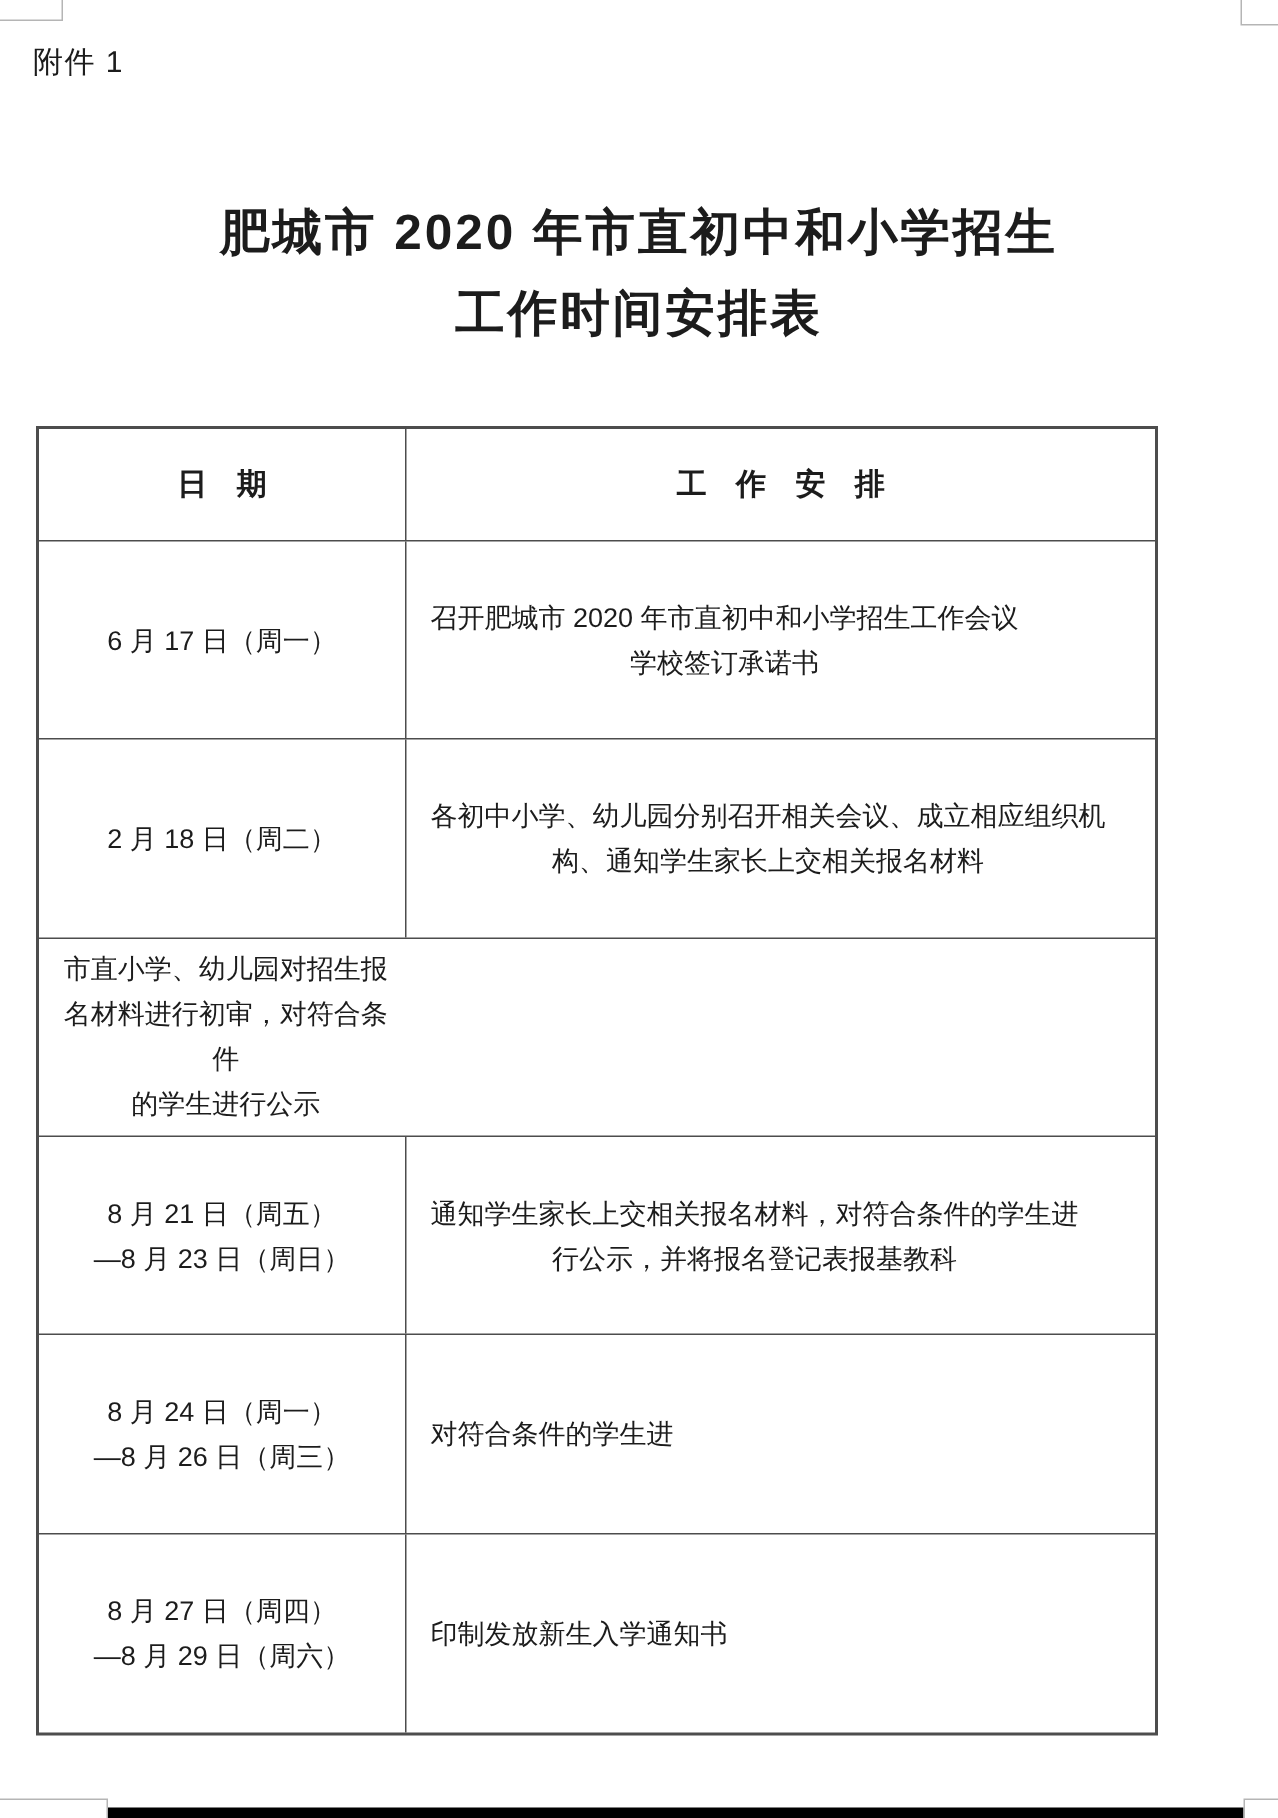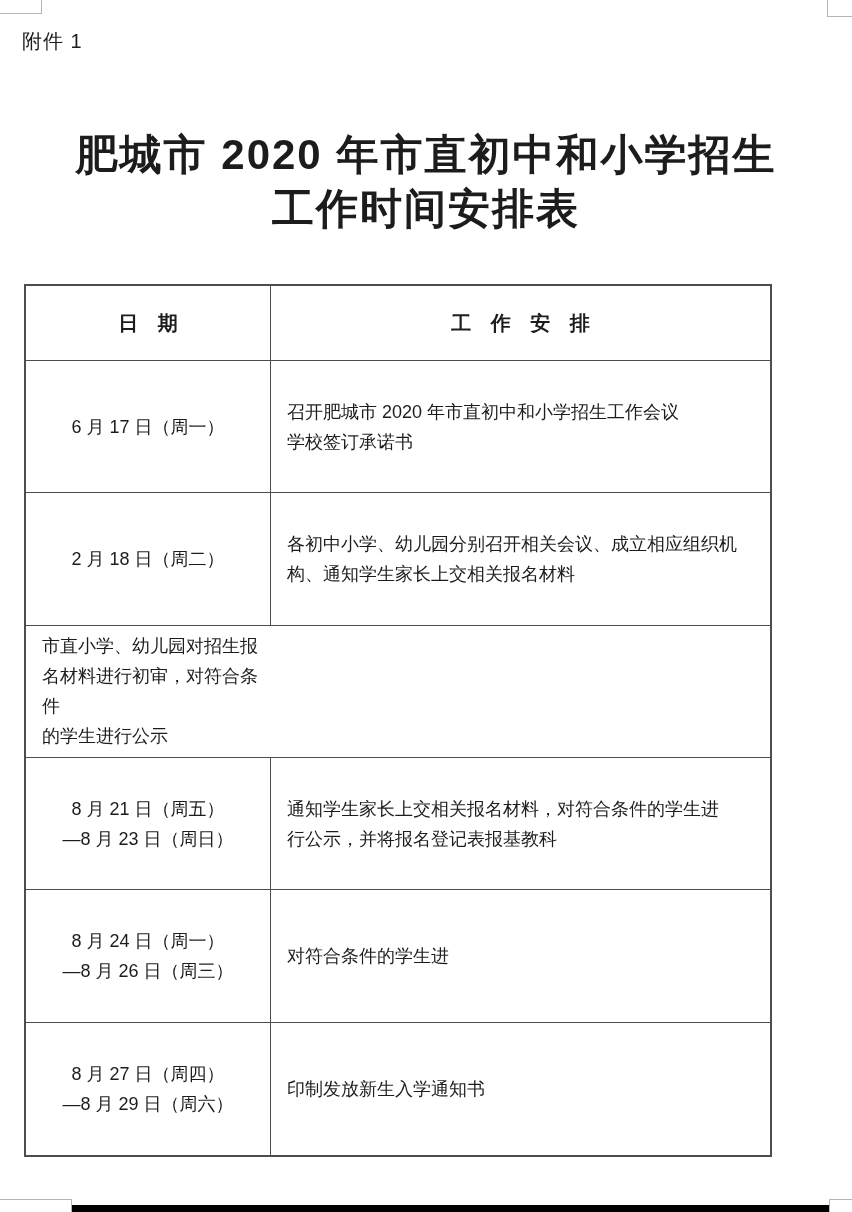--- a/index.html
+++ b/index.html
@@ -26,21 +26,21 @@
   }
 
   .attachment {
     position: absolute; left: 22px; top: 28px;
     font-size: 20px; letter-spacing: 1px;
   }
 
   .title {
     position: absolute; left: 0; top: 128px; width: 100%;
     text-align: center; font-weight: bold;
-    font-size: 42px; line-height: 54px; letter-spacing: 2px;
+    font-size: 33px; line-height: 54px; letter-spacing: 2px;
   }
   .title .title-line { display: block; }
 
   .schedule-table {
     position: absolute; left: 24px; top: 284px;
     width: 748px; height: 873px;
     border: 2px solid #4d4d4d;
     display: grid;
     grid-template-rows: 75px repeat(6, 1fr);
     background: #ffffff;
@@ -57,21 +57,21 @@
     font-size: 18px; line-height: 30px;
     display: flex; flex-direction: column; justify-content: center;
     min-height: 0;
   }
   .date-cell {
     border-right: 1px solid #4d4d4d;
     align-items: center; text-align: center;
     padding: 0 4px;
   }
   .work-cell {
-    align-items: flex-start; text-align: left;
+    align-items: flex-start; text-align: center;
     padding: 0 12px 0 16px;
   }
   .header-cell {
     font-weight: bold; font-size: 20px;
     letter-spacing: 7px; text-indent: 7px;
     align-items: center; text-align: center;
   }
   .header-cell.work-cell { padding: 0; }
 </style>
 </head>

